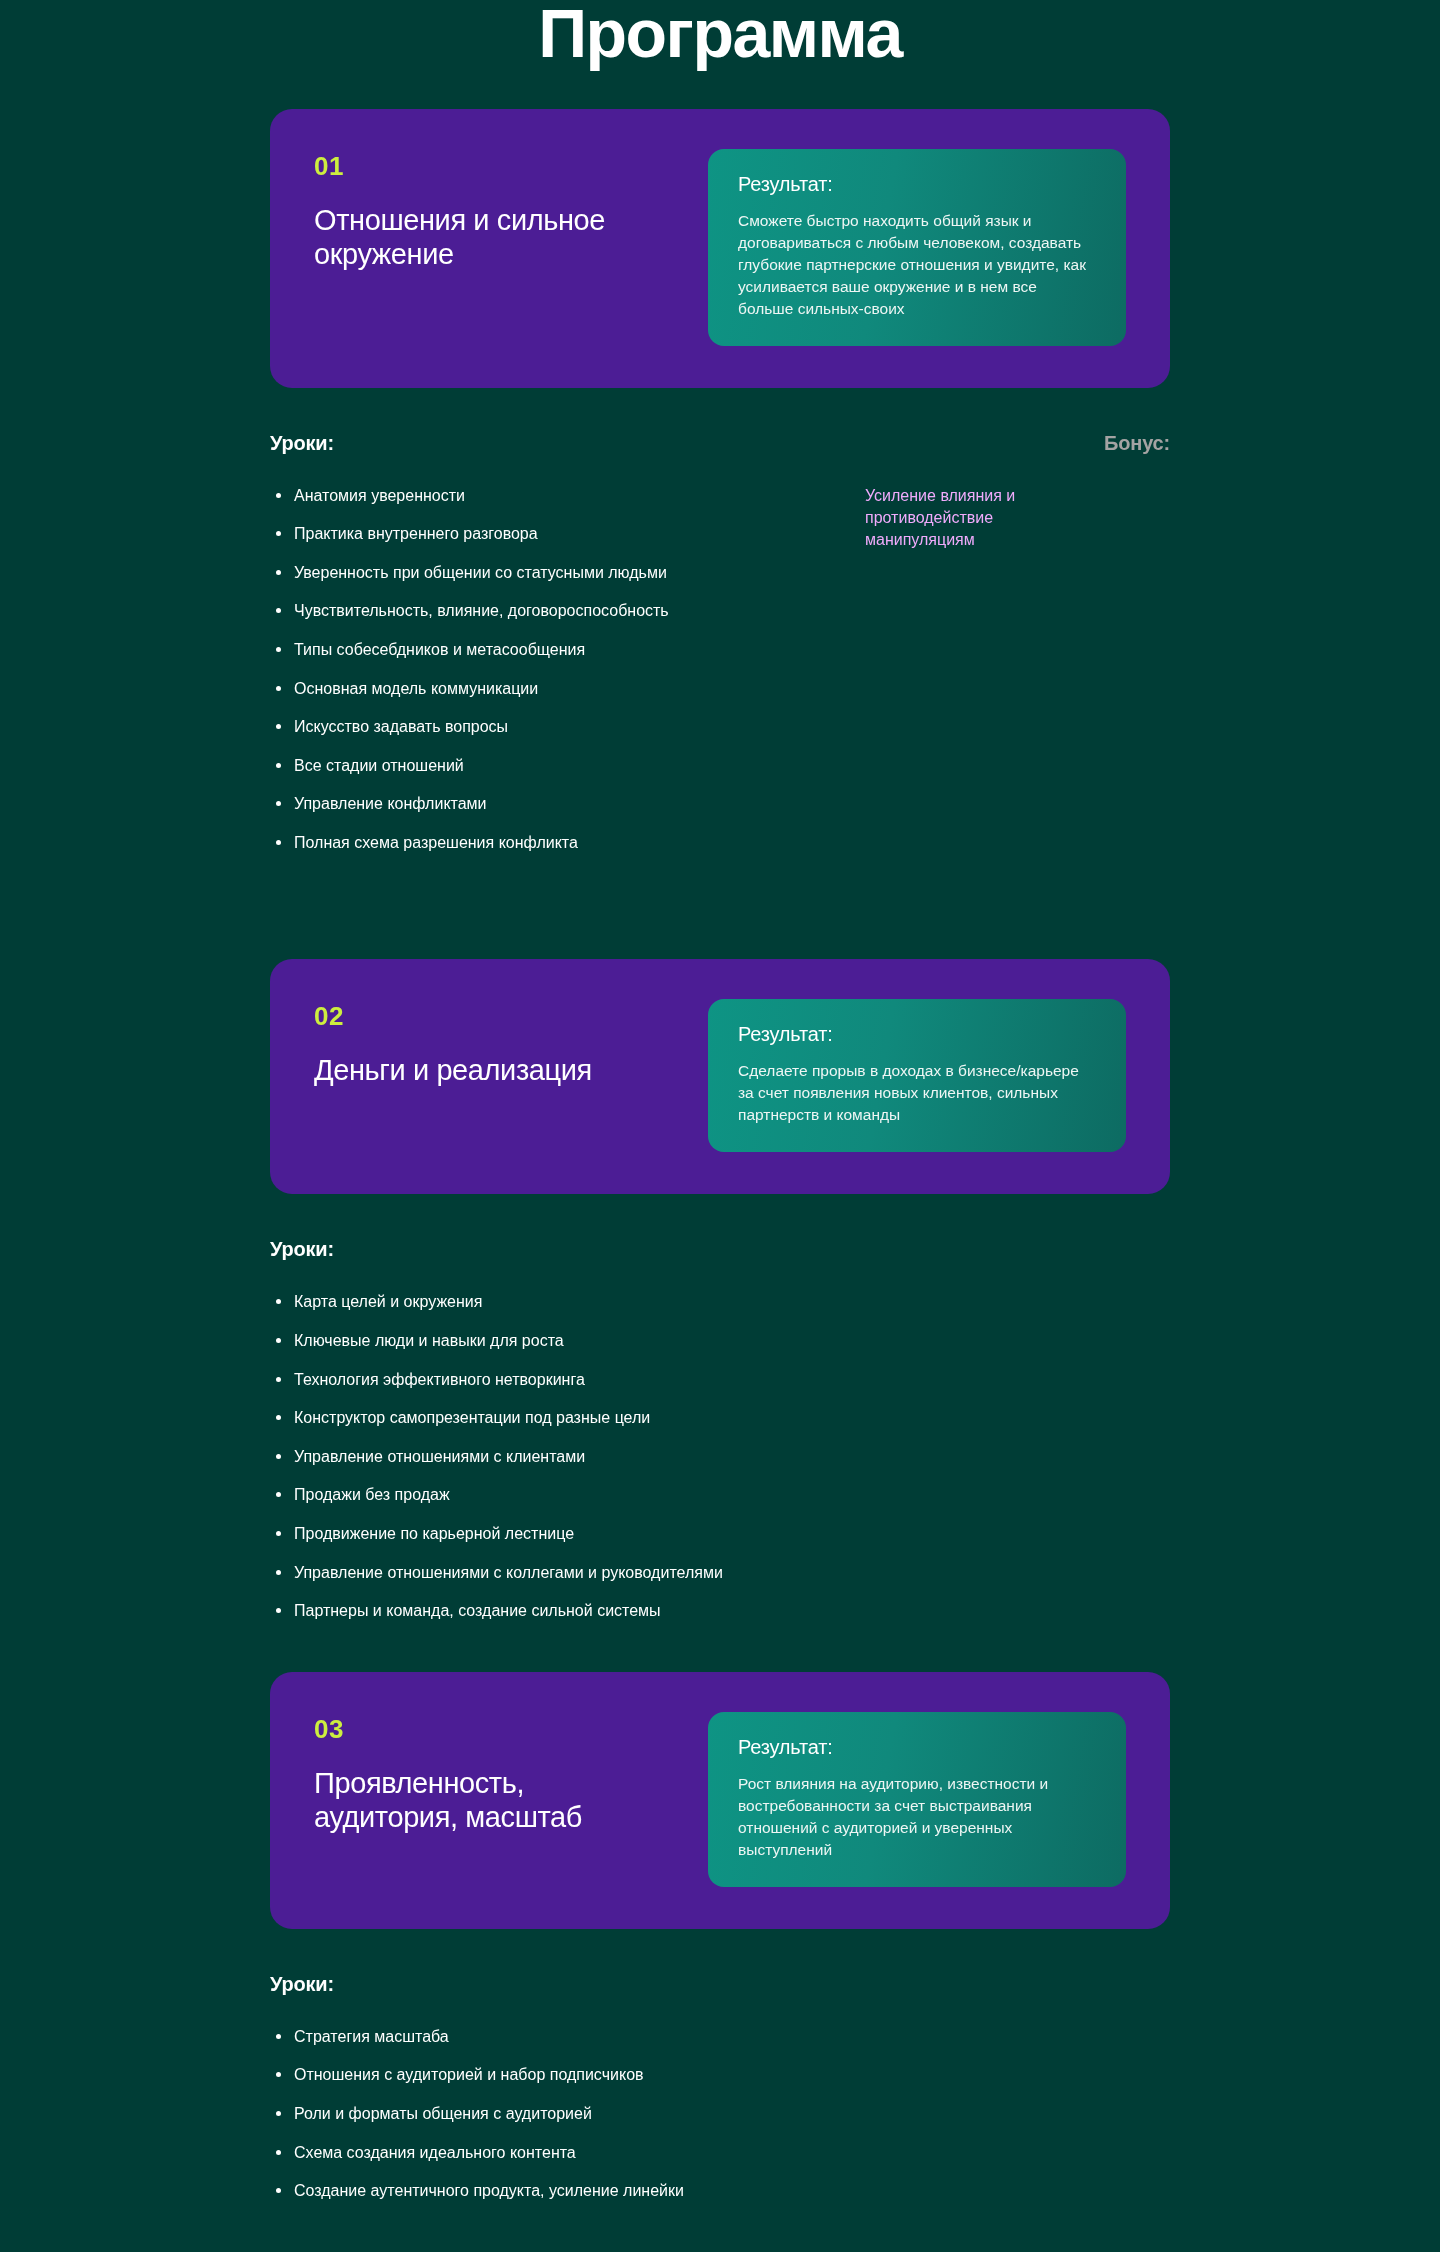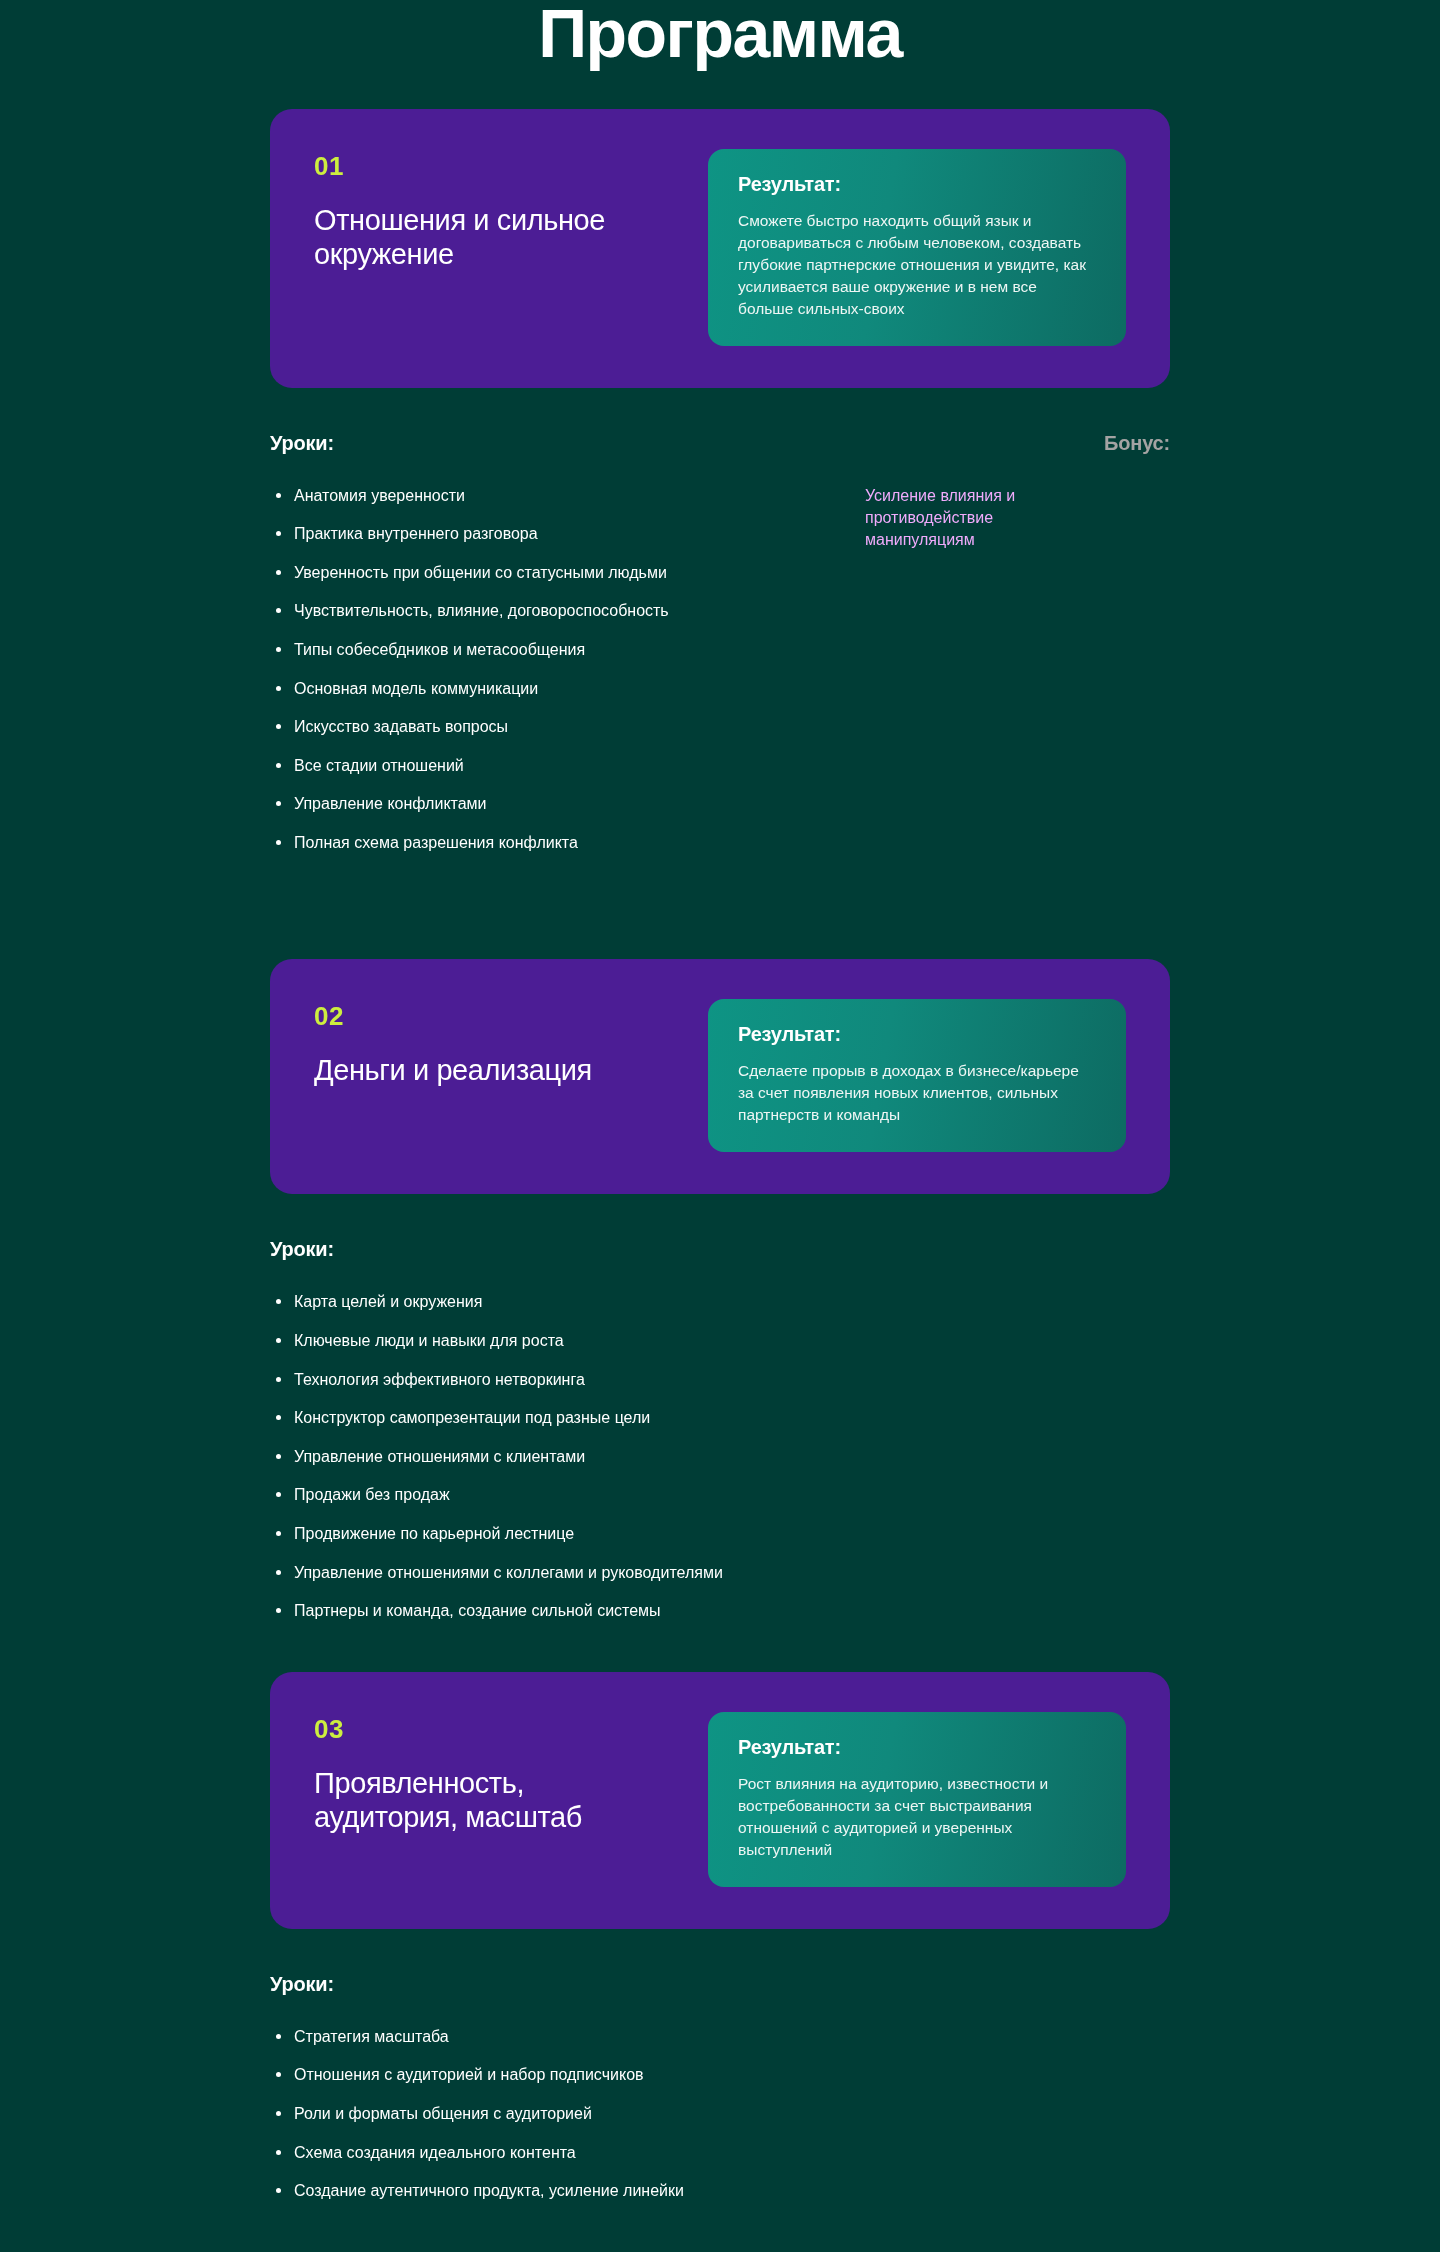--- a/index.html
+++ b/index.html
@@ -71,21 +71,21 @@
   .result-box {
     flex:1 1 auto;
     align-self:flex-start;
     background:linear-gradient(100deg,#0e9484 0%,#10897c 42%,#0d6b62 100%);
     border-radius:16px;
     padding:24px 30px 26px 30px;
     min-height:120px;
   }
   .result-title {
     font-size:20px;
-    font-weight:bold;
+    font-weight:normal;
     letter-spacing:-0.2px;
     margin-bottom:14px;
     color:#ffffff;
   }
   .result-text {
     font-size:15.5px;
     line-height:1.42;
     color:#eef6f4;
   }
 

